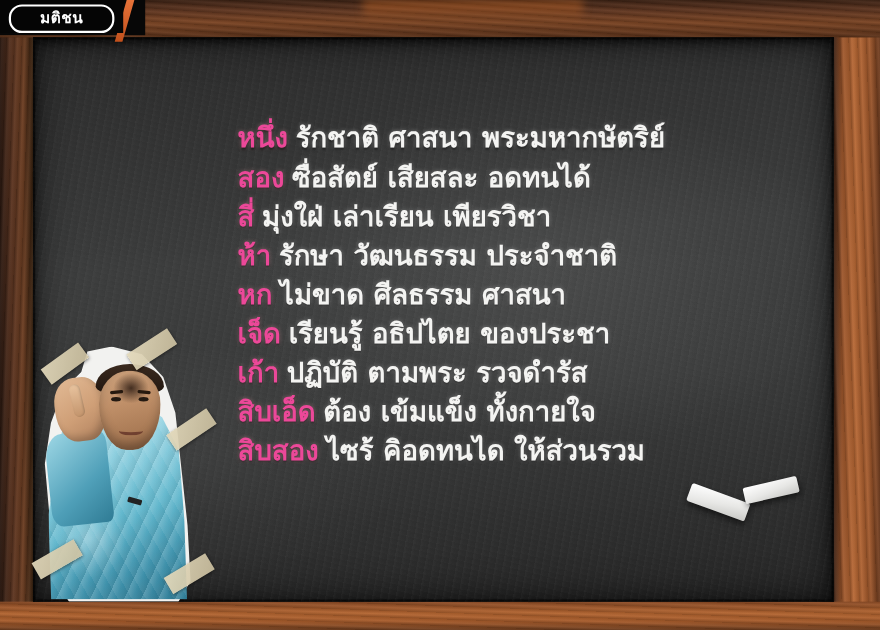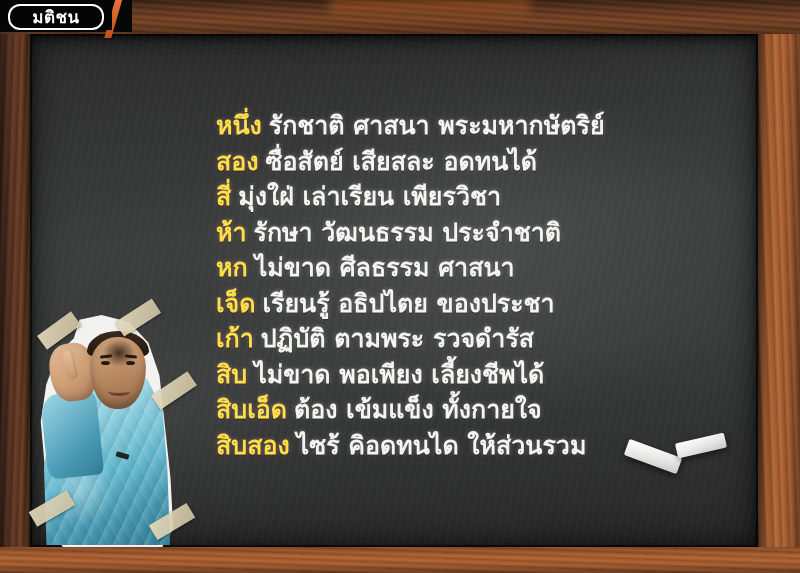--- a/index.html
+++ b/index.html
@@ -73,21 +73,21 @@
 
   
   .logo-plate{
     position:absolute;left:0;top:0;width:112px;height:30px;
     background:#050505;z-index:40;
   }
   .logo-badge{
     position:absolute;left:8px;top:4px;width:92px;height:22px;
     border:2px solid #fff;border-radius:12px;
     display:flex;align-items:center;justify-content:center;
-    color:#fff;font-size:17px;font-weight:bold;letter-spacing:.5px;
+    color:#fff;font-size:14px;font-weight:bold;letter-spacing:.5px;
     line-height:1;
   }
   .logo-slash{
     position:absolute;left:110px;top:-2px;width:7px;height:40px;
     background:linear-gradient(180deg,#e8743a,#c2501c);
     transform:skewX(-16deg);z-index:39;
   }
   .logo-dark{
     position:absolute;left:0;top:0;width:132px;height:32px;background:#070707;z-index:38;
   }
@@ -108,21 +108,21 @@
     position:absolute;left:216px;top:108px;width:520px;
     z-index:20;
   }
   .vrow{
     display:block;
     font-size:25px;line-height:35.5px;
     white-space:nowrap;
     font-weight:bold;
   }
   .vnum{
-    color:#fde047;
+    color:#ec4899;
     text-shadow:0 0 4px rgba(240,170,180,.45),0 1px 2px rgba(0,0,0,.8);
   }
   .vtxt{
     color:#f4f4f2;
     text-shadow:0 0 4px rgba(255,255,255,.35),0 1px 2px rgba(0,0,0,.8);
     margin-left:7px;
   }
 
   
   .chalk{
@@ -252,23 +252,20 @@
     <div class="vrow">
       <span class="vnum">หก</span><span class="vtxt">ไม่ขาด ศีลธรรม ศาสนา</span>
     </div>
     <div class="vrow">
       <span class="vnum">เจ็ด</span><span class="vtxt">เรียนรู้ อธิปไตย ของประชา</span>
     </div>
     <div class="vrow">
       <span class="vnum">เก้า</span><span class="vtxt">ปฏิบัติ ตามพระ รวจดำรัส</span>
     </div>
     <div class="vrow">
-      <span class="vnum">สิบ</span><span class="vtxt">ไม่ขาด พอเพียง เลี้ยงชีพได้</span>
-    </div>
-    <div class="vrow">
       <span class="vnum">สิบเอ็ด</span><span class="vtxt">ต้อง เข้มแข็ง ทั้งกายใจ</span>
     </div>
     <div class="vrow">
       <span class="vnum">สิบสอง</span><span class="vtxt">ไซร้ คิอดทนได ให้ส่วนรวม</span>
     </div>
   </div>
 
   <div class="chalk" id="chalk-a"></div>
   <div class="chalk" id="chalk-b"></div>
 

